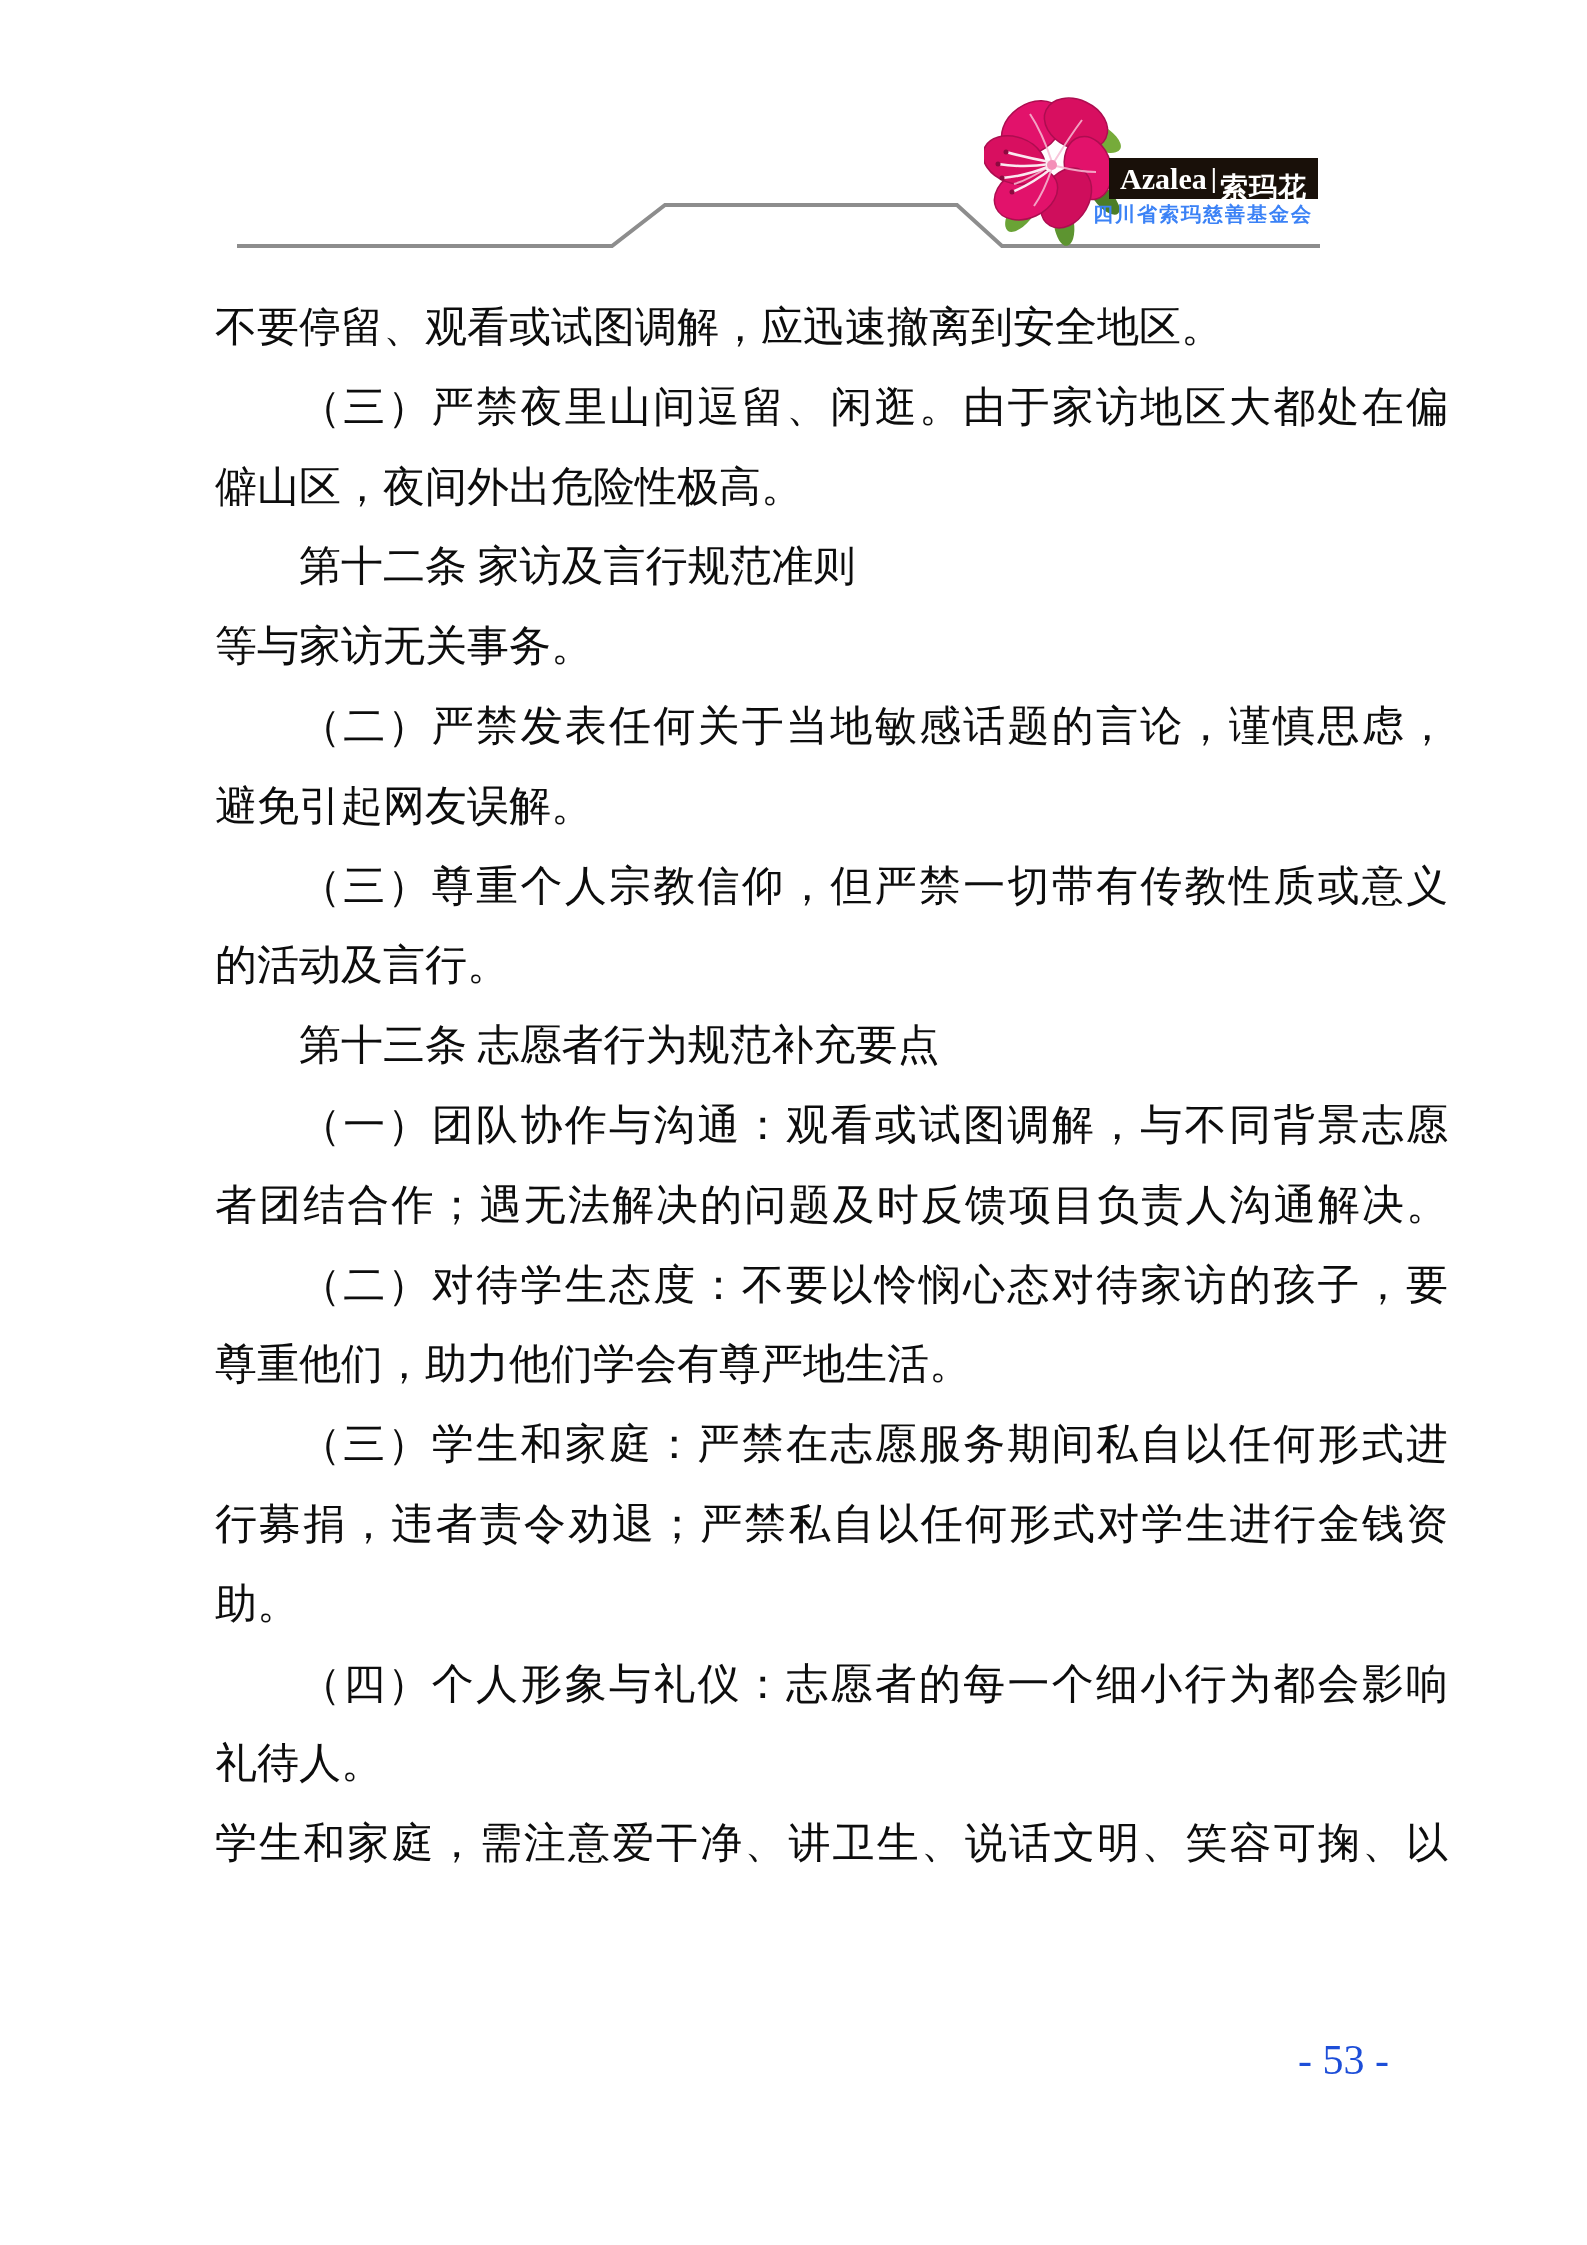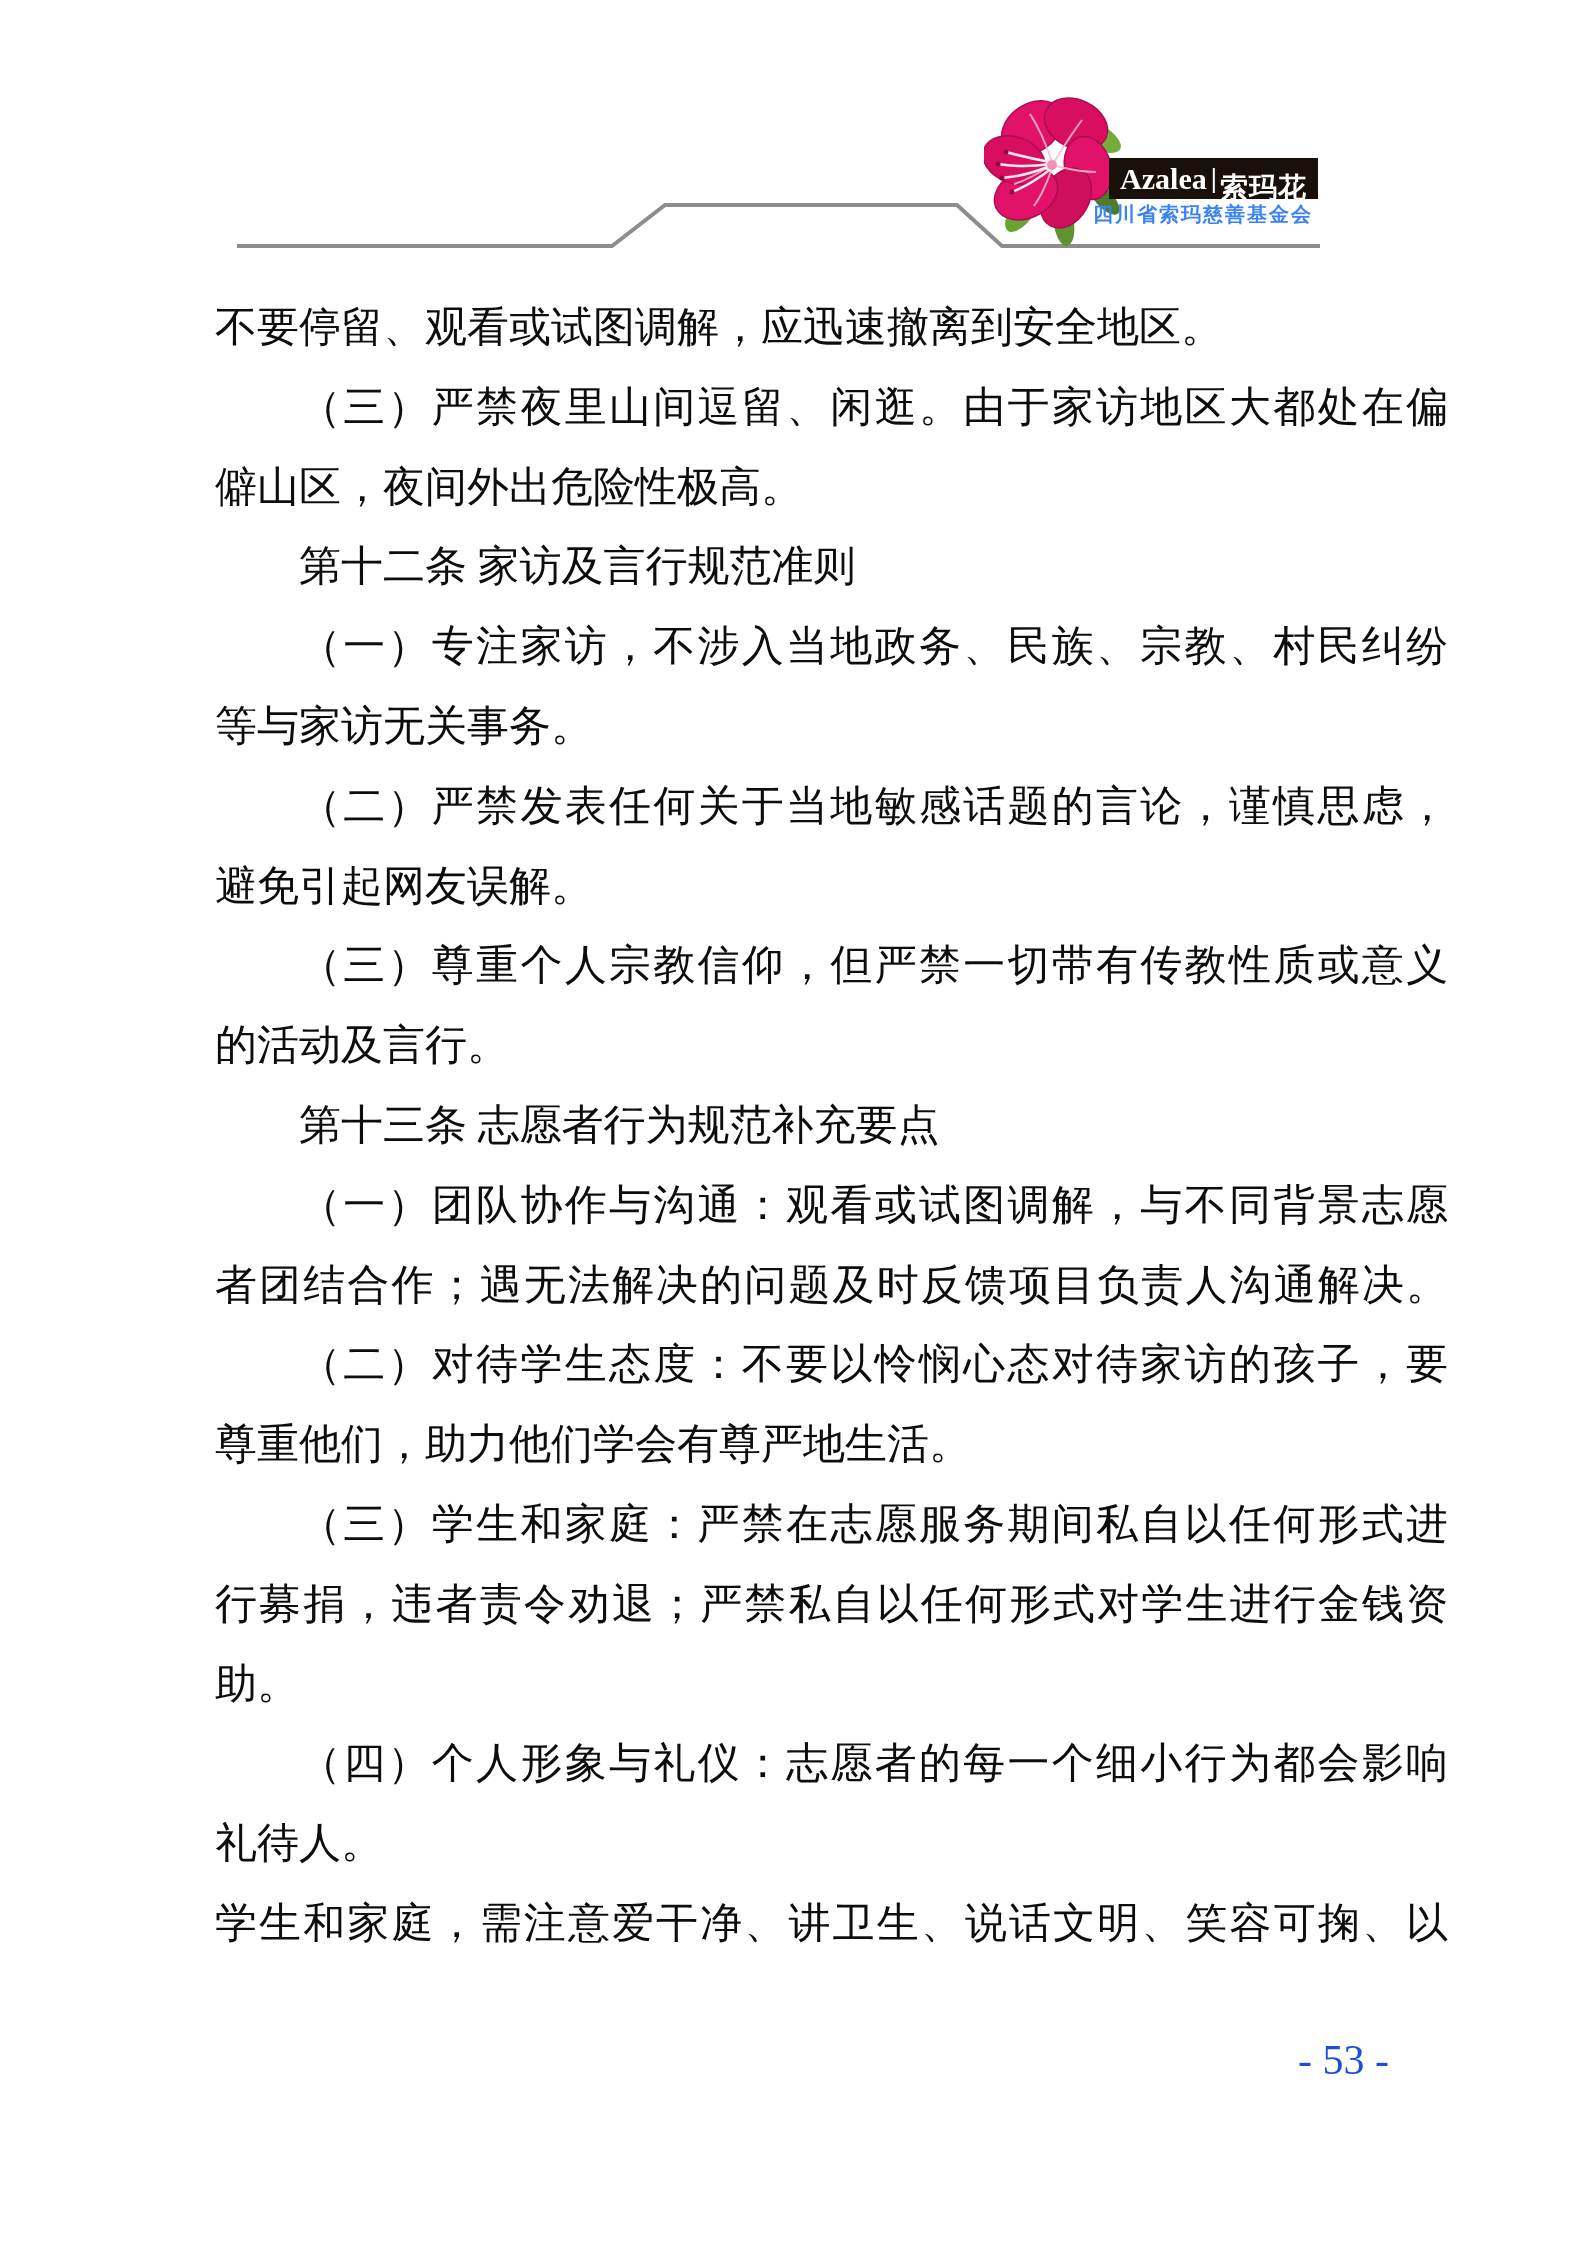--- a/index.html
+++ b/index.html
@@ -106,21 +106,20 @@
       <span class="logo-divider">|</span>
       <span class="logo-cn">索玛花</span>
   </div>
   <div class="org-name">四川省索玛慈善基金会</div>
 
   <div class="doc-body">
     <div class="line">不要停留、观看或试图调解，应迅速撤离到安全地区。</div>
     <div class="line indent justify">（三）严禁夜里山间逗留、闲逛。由于家访地区大都处在偏</div>
     <div class="line">僻山区，夜间外出危险性极高。</div>
     <div class="line indent">第十二条 家访及言行规范准则</div>
-    <div class="line indent justify">（一）专注家访，不涉入当地政务、民族、宗教、村民纠纷</div>
     <div class="line">等与家访无关事务。</div>
     <div class="line indent justify">（二）严禁发表任何关于当地敏感话题的言论，谨慎思虑，</div>
     <div class="line">避免引起网友误解。</div>
     <div class="line indent justify">（三）尊重个人宗教信仰，但严禁一切带有传教性质或意义</div>
     <div class="line">的活动及言行。</div>
     <div class="line indent">第十三条 志愿者行为规范补充要点</div>
     <div class="line indent justify">（一）团队协作与沟通：观看或试图调解，与不同背景志愿</div>
     <div class="line justify">者团结合作；遇无法解决的问题及时反馈项目负责人沟通解决。</div>
     <div class="line indent justify">（二）对待学生态度：不要以怜悯心态对待家访的孩子，要</div>
     <div class="line">尊重他们，助力他们学会有尊严地生活。</div>

